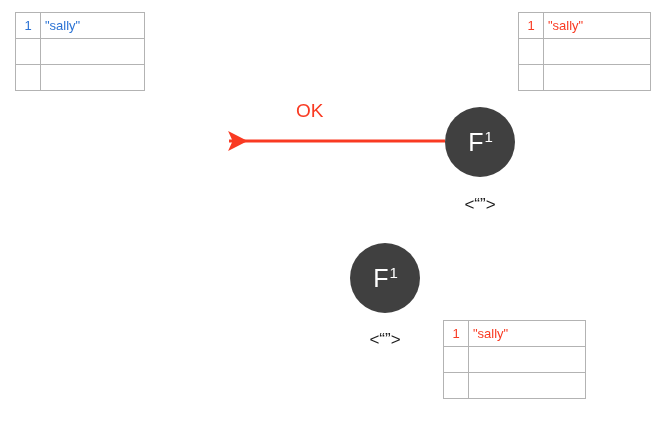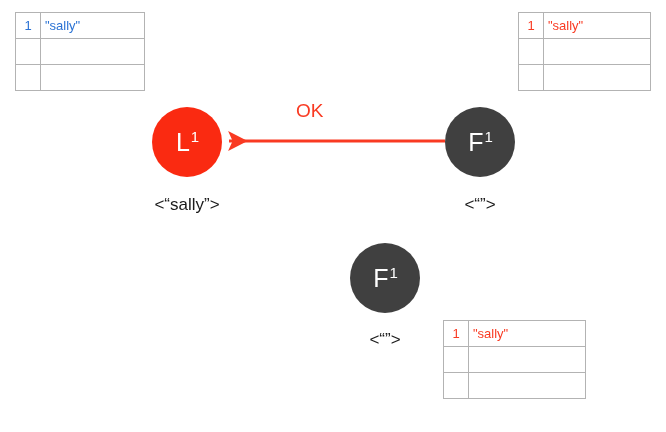--- a/index.html
+++ b/index.html
@@ -173,24 +173,20 @@
     <defs>
       <marker id="arrowhead" markerWidth="7" markerHeight="7" refX="6.2" refY="3.5" orient="auto" markerUnits="strokeWidth">
         <path d="M6.5,0.2 L0,3.5 L6.5,6.8 L5,3.5 Z" fill="#f93a22"></path>
       </marker>
     </defs>
     <line x1="445" y1="141" x2="229" y2="141" stroke="#f93a22" stroke-width="3" marker-end="url(#arrowhead)"></line>
   </svg>
 
   <div id="arrow-label">OK</div>
 
-  <div class="node node-red" id="node-l1">
-    <span class="sym"><span>L</span><span class="sup">1</span></span>
-  </div>
-  <div class="node-caption" id="caption-l1">&lt;“sally”&gt;</div>
 
   <div class="node node-orange" id="node-f1-right">
     <span class="sym"><span>F</span><span class="sup">1</span></span>
   </div>
   <div class="node-caption" id="caption-f1-right">&lt;“”&gt;</div>
 
   <div class="node node-orange" id="node-f1-bottom">
     <span class="sym"><span>F</span><span class="sup">1</span></span>
   </div>
   <div class="node-caption" id="caption-f1-bottom">&lt;“”&gt;</div>

